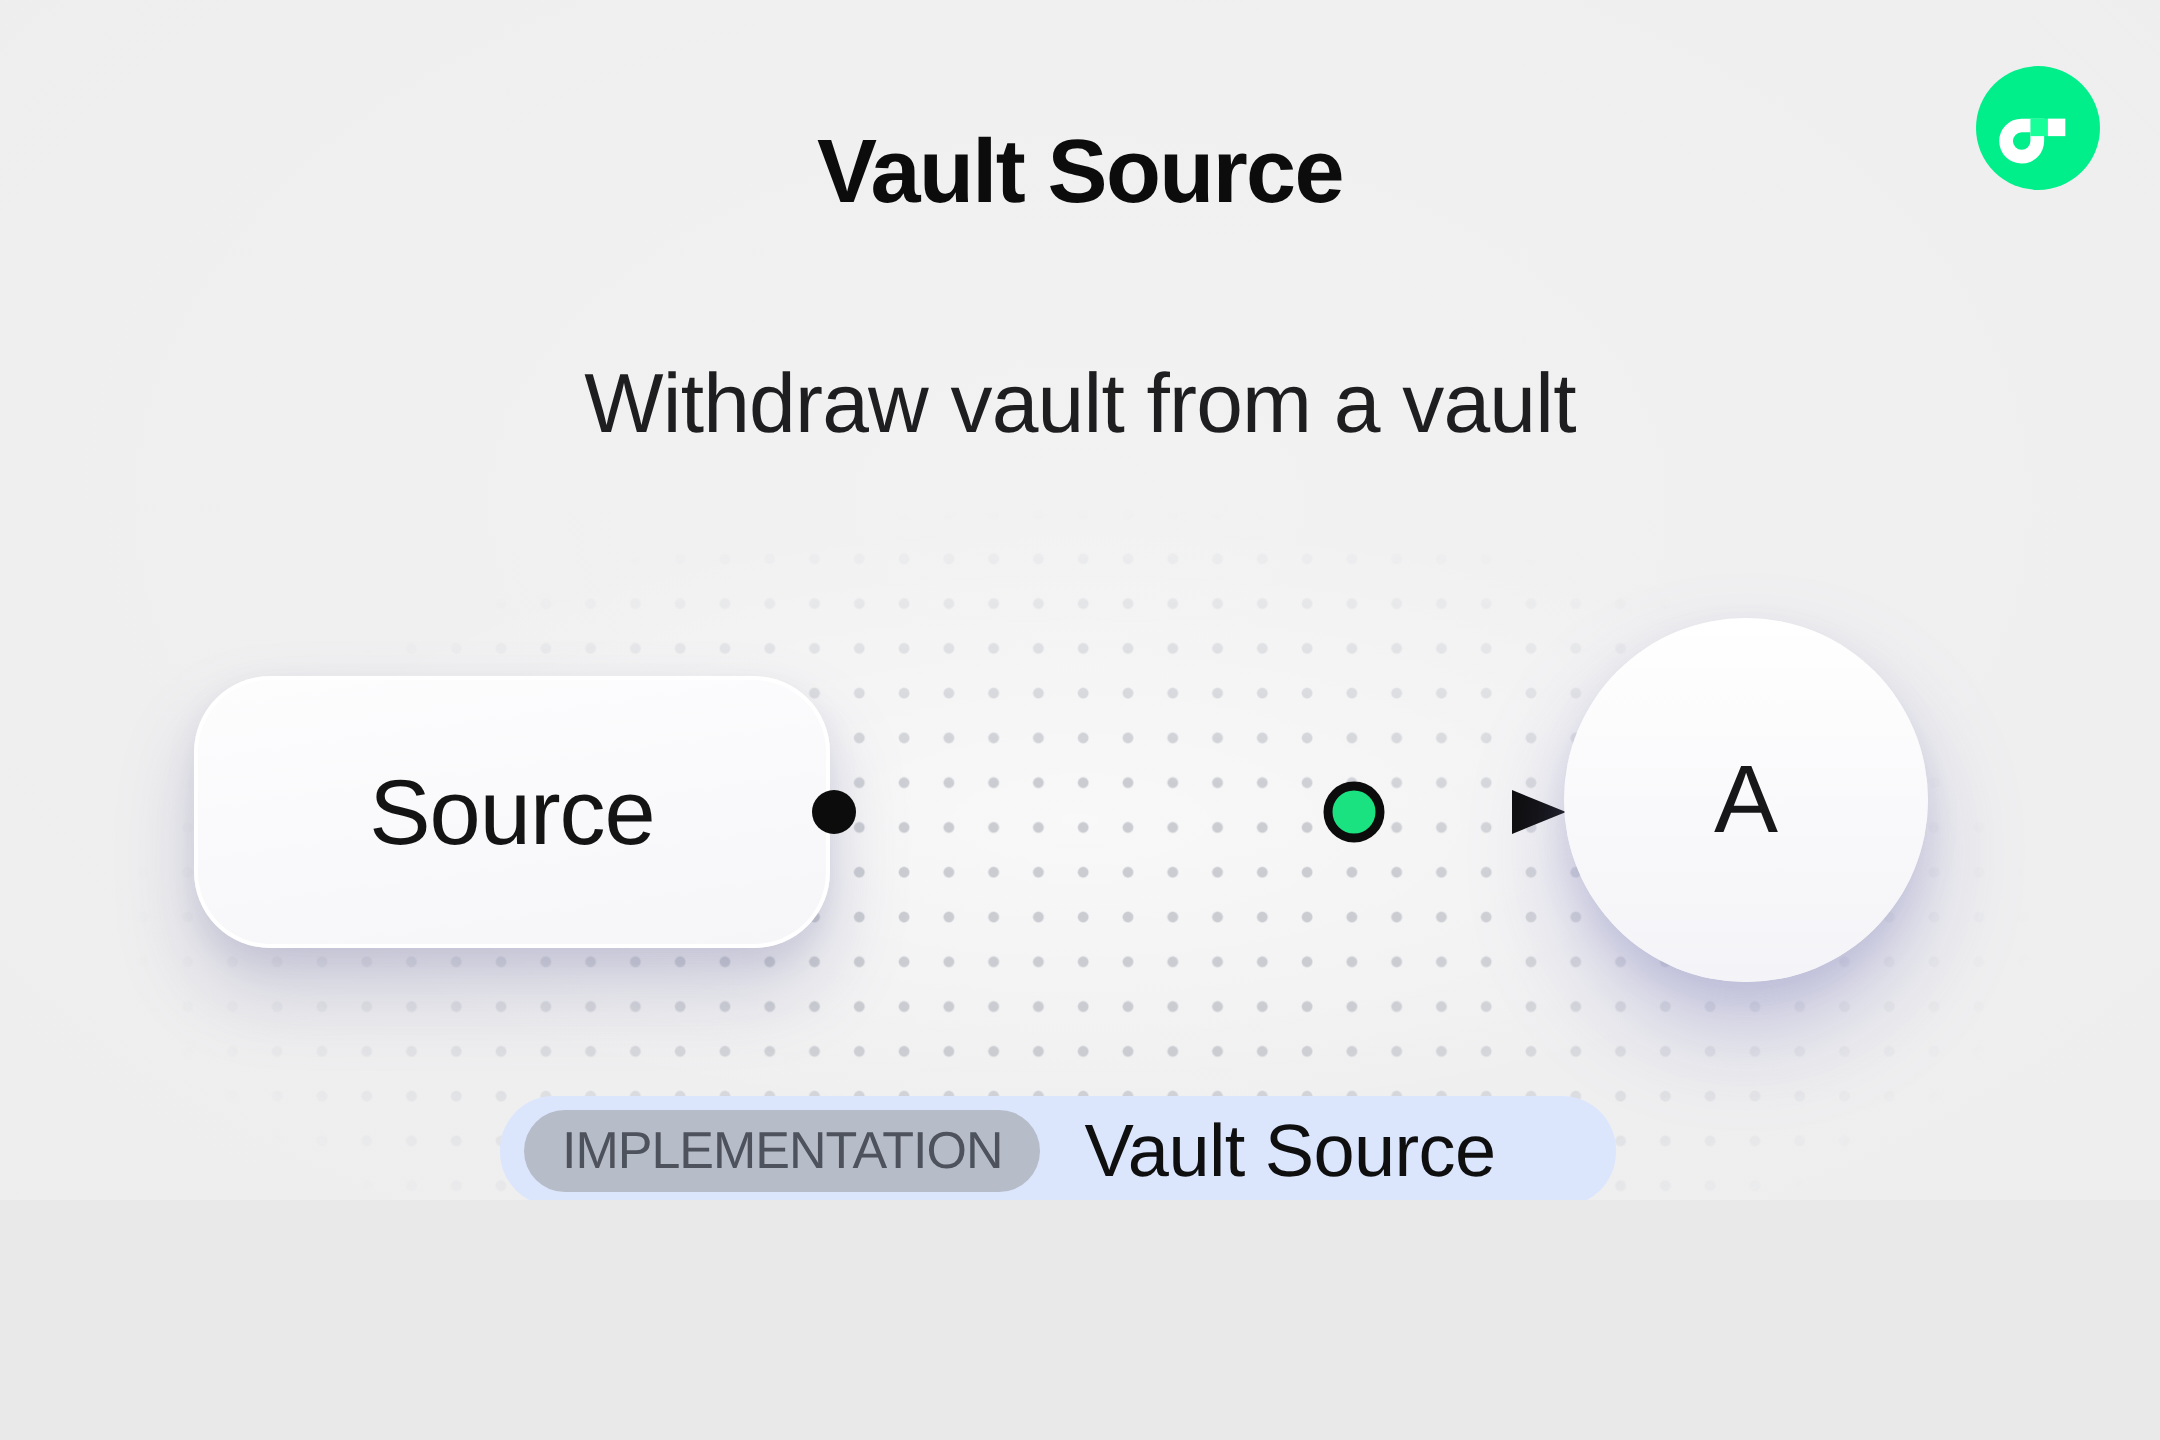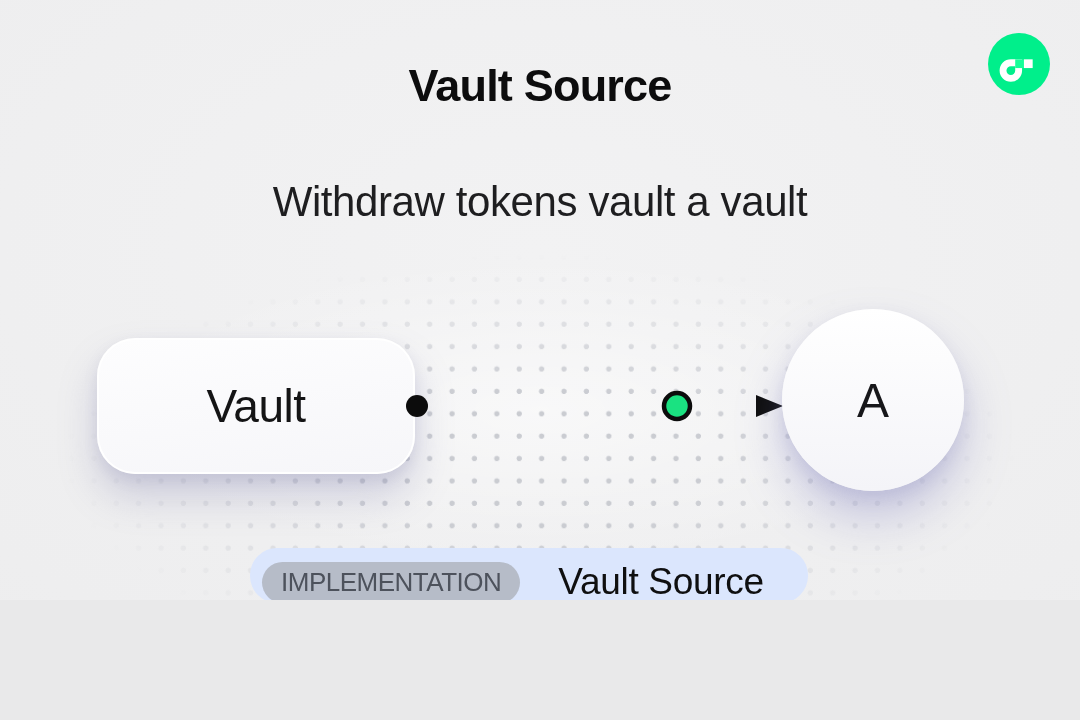--- a/index.html
+++ b/index.html
@@ -41,49 +41,49 @@
   .recipient-node{
     position:absolute;left:782px;top:309px;width:182px;height:182px;border-radius:50%;
     background:linear-gradient(180deg,#ffffff 0%,#f4f4f8 100%);
     box-shadow:0 26px 46px rgba(126,126,190,.36),0 8px 16px rgba(126,126,176,.16);
     display:flex;align-items:center;justify-content:center;
   }
   .recipient-node .node-label{font-size:48px;font-weight:400;color:#17171a;}
   .edge-svg{position:absolute;left:400px;top:384px;}
   .impl-badge{
     position:absolute;left:250px;top:548px;width:558px;height:55px;border-radius:27px;
-    background:#dbe6fd;display:flex;align-items:flex-end;box-sizing:border-box;padding-left:12px;gap:16px;
+    background:#dbe6fd;display:flex;align-items:center;box-sizing:border-box;padding-left:12px;
   }
   .impl-tag{
     height:41px;border-radius:21px;background:#b6bcc8;display:flex;align-items:center;
     padding:0 19px;font-size:26px;font-weight:500;letter-spacing:-.5px;color:#4d525c;white-space:nowrap;
   }
   .impl-label{margin-left:22px;font-size:37px;font-weight:400;letter-spacing:-.3px;color:#0f0f10;white-space:nowrap;}
 </style>
 </head>
 <body>
 
 <div class="stage">
 
   <div class="glow"></div>
   <div class="dot-grid"></div>
 
   <div class="page-title">Vault Source</div>
-  <div class="page-subtitle">Withdraw tokens vault a vault</div>
+  <div class="page-subtitle">Withdraw vault from a vault</div>
 
   <svg class="flow-logo" viewBox="0 0 100 100">
     <circle cx="50" cy="50" r="50" fill="#00EF8B"></circle>
     <path fill="#FFFFFF" fill-rule="evenodd" d="M36.83,42.44 H54.95 V60.57 A18.13,18.13 0 1 1 36.83,42.44 Z
          M36.83,53.52 H43.88 V60.57 A7.05,7.05 0 1 1 36.83,53.52 Z"></path>
     <rect x="43.88" y="42.45" width="14.07" height="14.1" fill="#16FF99"></rect>
     <rect x="57.95" y="42.45" width="14.1" height="14.1" fill="#FFFFFF"></rect>
   </svg>
 
   <div class="vault-node">
-    <span class="node-label">Vault</span>
+    <span class="node-label">Source</span>
   </div>
 
   <svg class="edge-svg" width="392" height="44" viewBox="0 0 392 44">
     <defs>
       <linearGradient id="edgeGrad" x1="0" y1="0" x2="1" y2="0">
         <stop offset="0" stop-color="#141414"></stop>
         <stop offset="0.45" stop-color="#141414"></stop>
         <stop offset="0.71" stop-color="#16c87b"></stop>
         <stop offset="0.80" stop-color="#141414"></stop>
         <stop offset="1" stop-color="#141414"></stop>

